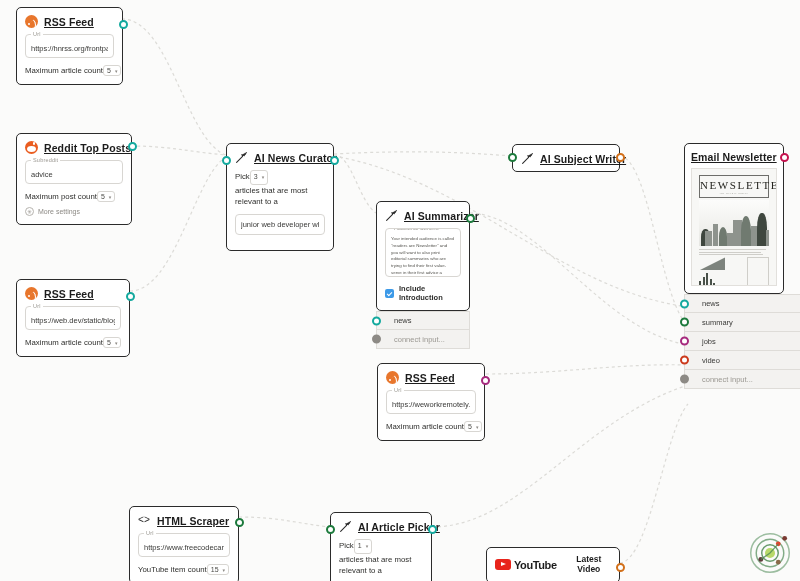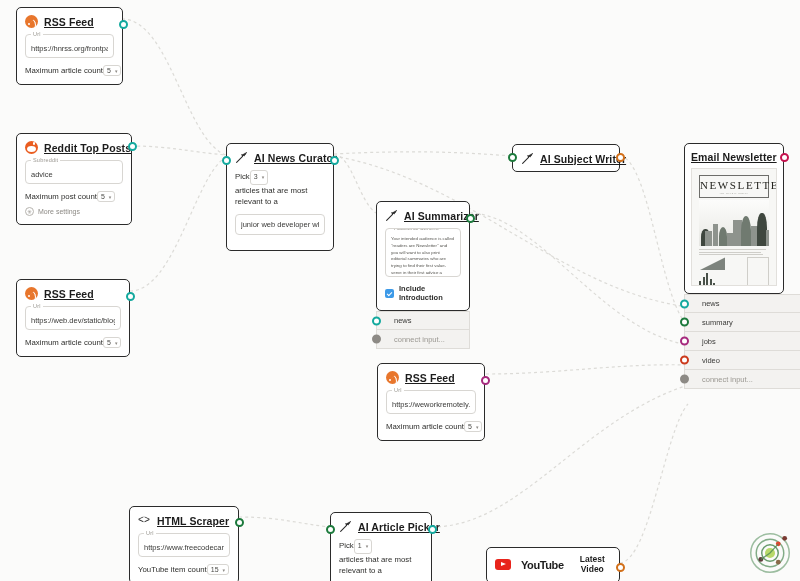--- a/index.html
+++ b/index.html
@@ -189,21 +189,21 @@
   .wedge {
     width: 26px; height: 13px; background: #7d837d;
     clip-path: polygon(0 100%, 100% 0, 100% 100%);
     margin-bottom: 3px;
   }
   .bars { display: flex; align-items: flex-end; gap: 1.5px; height: 17px; margin-top:3px;}
   .bars i { width: 2px; background: #4a524a; display:block; }
 
   
   .yt-wrap { display: flex; align-items: center; gap: 10px; }
-  .yt-logo { display: flex; align-items: center; gap: 10px; justify-content: flex-end; }
+  .yt-logo { display: flex; align-items: center; gap: 3px; justify-content: flex-end; }
   .yt-play {
     width: 16px; height: 11px; background: #e8241b; border-radius: 3px;
     position: relative;
   }
   .yt-play::after {
     content:""; position:absolute; left: 6px; top: 3px;
     border-left: 5px solid #fff; border-top: 2.6px solid transparent; border-bottom: 2.6px solid transparent;
   }
   .yt-word { font-size: 11px; font-weight: bold; color: #1c1c1c; letter-spacing: -.4px; }
   .yt-label { font-size: 8.5px; font-weight: bold; color: #1c1c1c; line-height: 1.15; text-align:center;}

